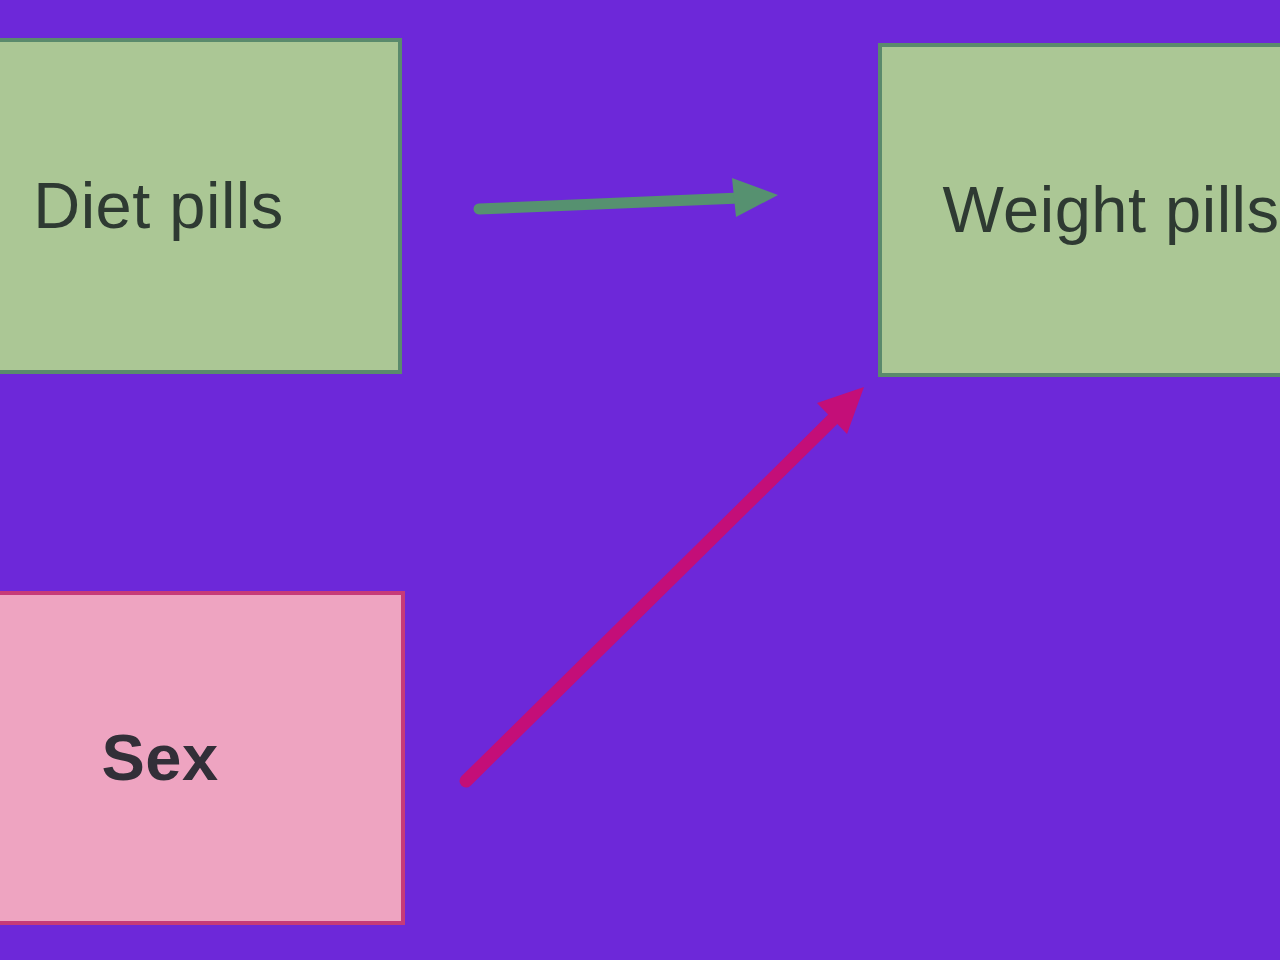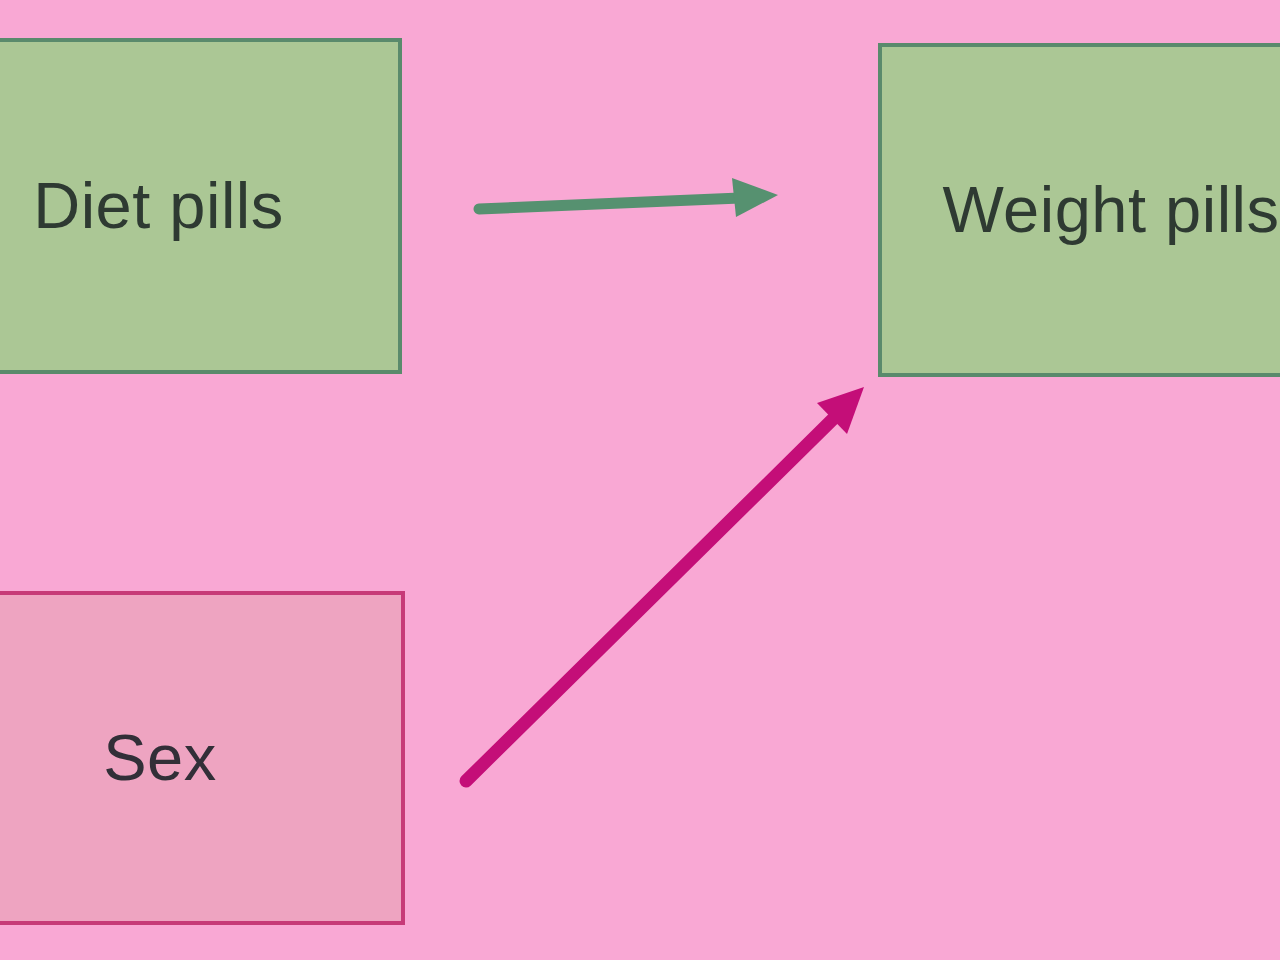--- a/index.html
+++ b/index.html
@@ -5,21 +5,21 @@
   html, body {
     margin: 0;
     padding: 0;
     background: #ffffff;
   }
   #canvas {
     position: relative;
     width: 1280px;
     height: 960px;
     overflow: hidden;
-    background: #f9a8d4;
+    background: #6d28d9;
     font-family: "Liberation Sans", "DejaVu Sans", sans-serif;
   }
   .node {
     position: absolute;
     display: flex;
     align-items: center;
     justify-content: center;
     box-sizing: border-box;
   }
   .node-label {
@@ -30,21 +30,21 @@
   }
   .node-green {
     background: #abc795;
     border: 4px solid #5a8a6c;
   }
   .node-green .node-label { color: #2e3a32; }
   .node-pink {
     background: #eea4c1;
     border: 4px solid #c73a78;
   }
-  .node-pink .node-label { color: #322f38; }
+  .node-pink .node-label { color: #322f38; font-weight: bold; }
 
   #node-diet-pills {
     left: -85px;
     top: 38px;
     width: 487px;
     height: 336px;
   }
   #node-weight-loss {
     left: 878px;
     top: 43px;

